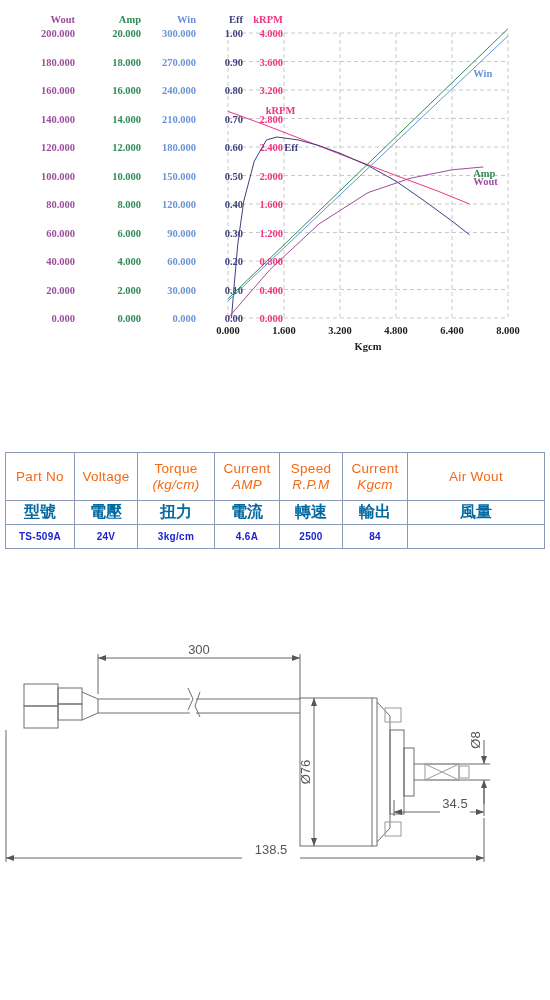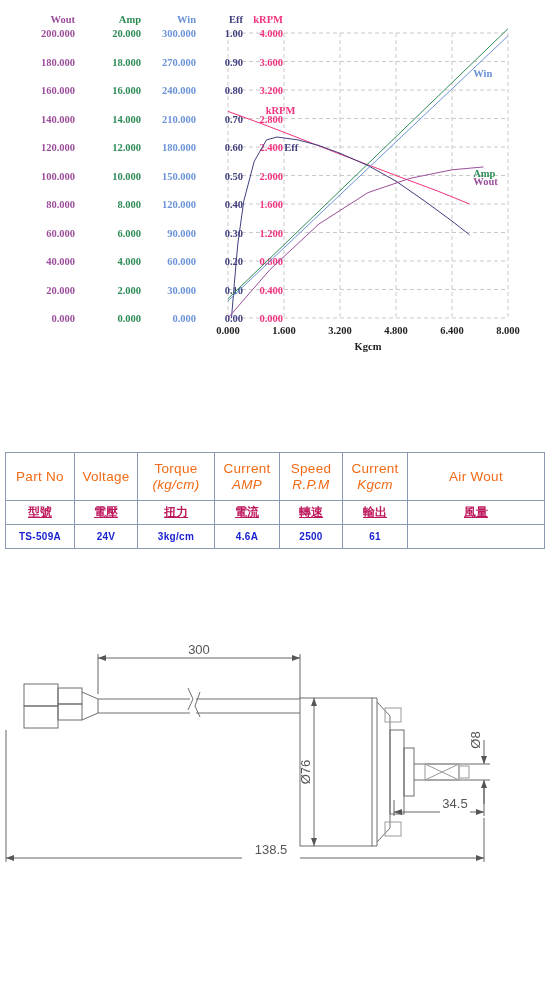--- a/index.html
+++ b/index.html
@@ -15,21 +15,21 @@
   .xtick{font-family:"Liberation Serif",serif;font-size:10.5px;fill:#222222;}
   .xtitle{font-family:"Liberation Serif",serif;font-size:10.5px;fill:#222222;}
 
   
   #spec-table-wrap{position:absolute;left:5px;top:452px;width:540px;}
   table.spec{border-collapse:collapse;width:540px;table-layout:fixed;}
   table.spec td{border:1px solid #8a9ab5;text-align:center;vertical-align:middle;
        font-family:"Liberation Sans",sans-serif;padding:0;}
   td.hdr{color:#f26a15;font-size:13.5px;font-weight:normal;height:47px;line-height:16px;letter-spacing:.3px;}
   td.hdr .l2{display:block;font-style:italic;}
-  td.cn{color:#be185d;font-size:12px;font-weight:bold;height:23px;text-decoration:underline;
+  td.cn{color:#0369a1;font-size:16px;font-weight:bold;height:23px;
        font-family:"DejaVu Sans",sans-serif;}
   td.val{color:#1a23cf;font-size:10px;font-weight:bold;height:23px;letter-spacing:.3px;}
 
   
   #drawing-block{position:absolute;left:0;top:630px;width:508px;height:260px;}
   #drawing-svg{position:absolute;left:0;top:0;}
   .dimtxt{font-family:"Liberation Sans",sans-serif;font-size:13px;fill:#555555;}
   .ln{stroke:#6e6e6e;stroke-width:1;fill:none;}
   .ln-lt{stroke:#9a9a9a;stroke-width:1;fill:none;}
   .dim{stroke:#555555;stroke-width:0.9;fill:none;}
@@ -174,21 +174,21 @@
       <td class="cn">轉速</td>
       <td class="cn">輸出</td>
       <td class="cn">風量</td>
     </tr>
     <tr>
       <td class="val">TS-509A</td>
       <td class="val">24V</td>
       <td class="val">3kg/cm</td>
       <td class="val">4.6A</td>
       <td class="val">2500</td>
-      <td class="val">61</td>
+      <td class="val">84</td>
       <td class="val"></td>
     </tr>
   </tbody>
     </table>
 </div>
 
 <div id="drawing-block">
 <svg id="drawing-svg" width="550" height="260">
   <g>
     <rect x="24" y="684" width="34" height="22" class="ln" transform="translate(0,-630)"></rect>

